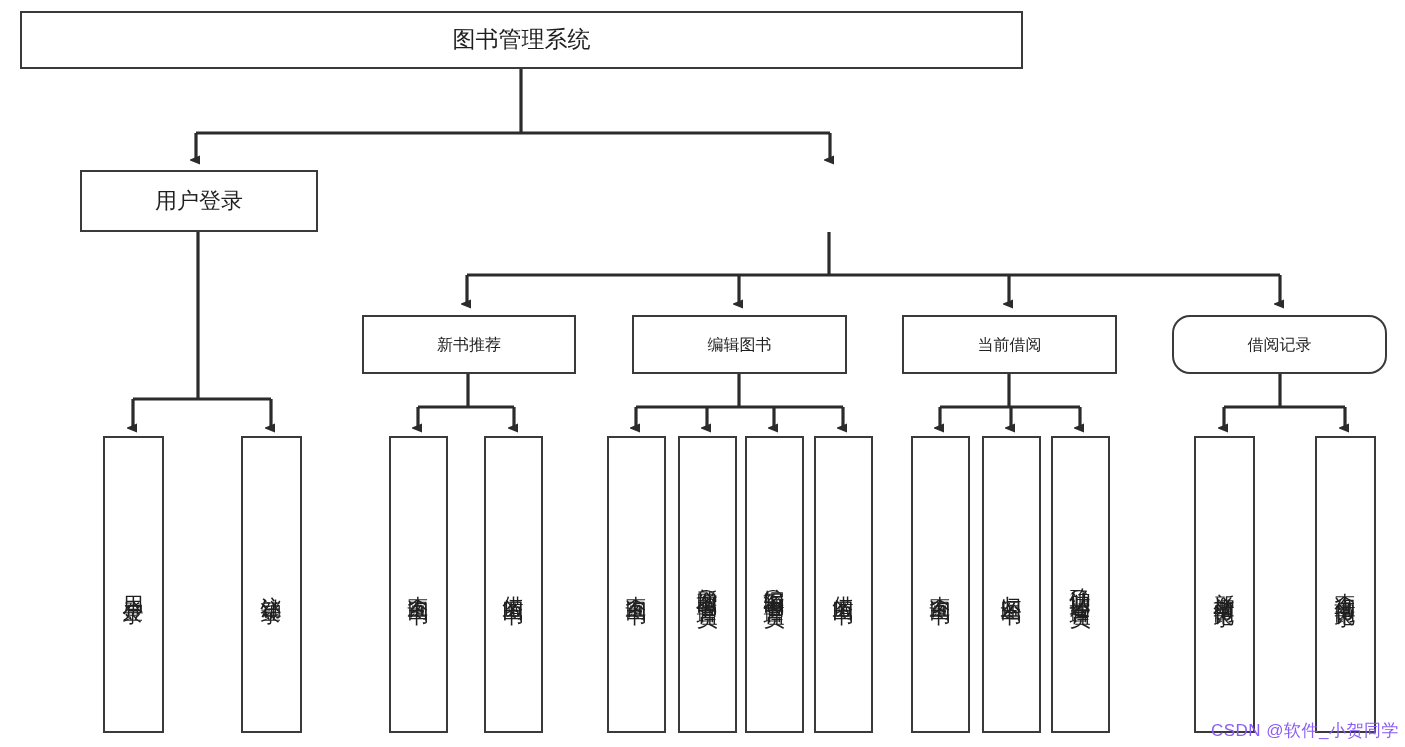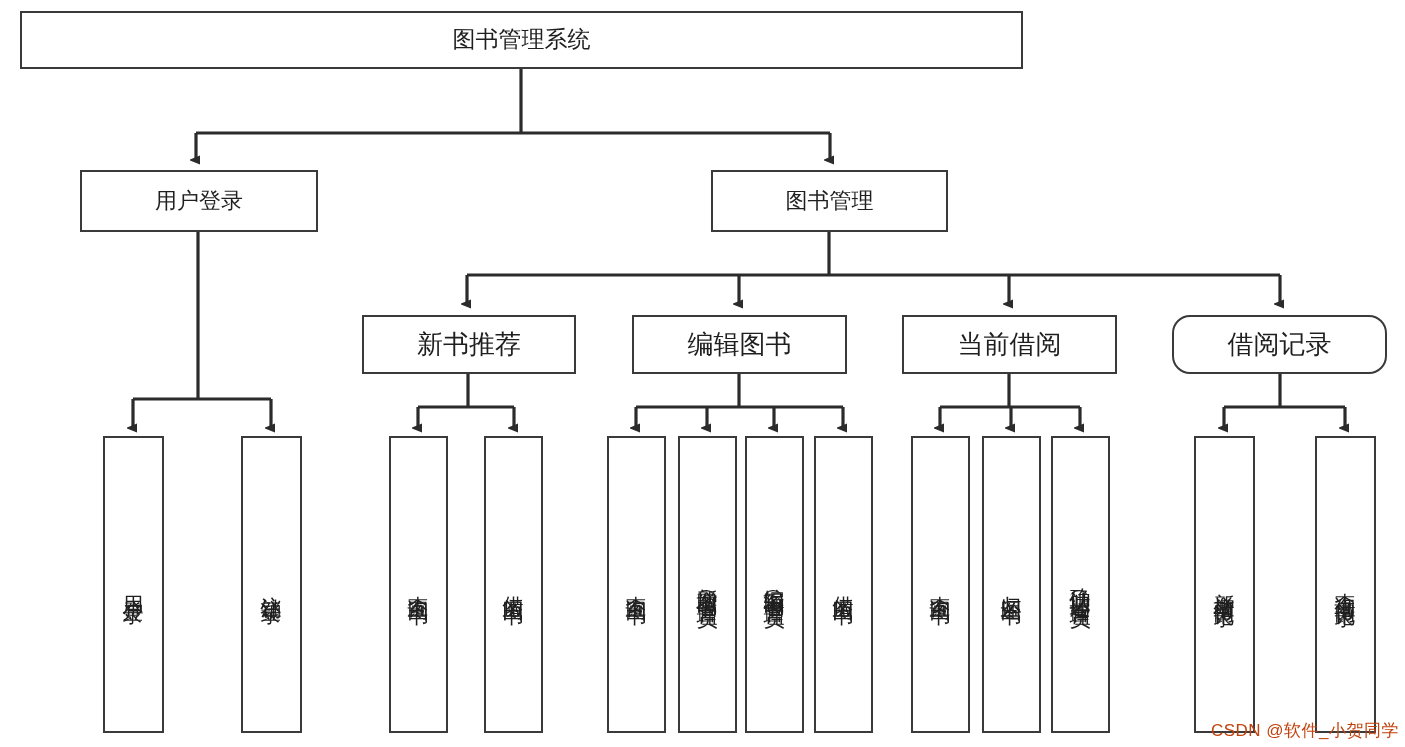--- a/index.html
+++ b/index.html
@@ -35,21 +35,21 @@
     color: #1f1f1f;
   }
   .node-label {
     display: block;
     text-align: right;
     line-height: 1.12;
     white-space: nowrap;
   }
   .lvl0 .node-label { font-size: 23px; }
   .lvl1 .node-label { font-size: 22px; }
-  .lvl2 .node-label { font-size: 26px; }
+  .lvl2 .node-label { font-size: 16px; }
   .vert-box {
     position: absolute;
     box-sizing: border-box;
     background: #ffffff;
     border: 2px solid #3a3a3a;
     display: flex;
     align-items: center;
     justify-content: center;
     color: #1f1f1f;
   }
@@ -60,21 +60,21 @@
     letter-spacing: 3px;
     line-height: 1;
     white-space: nowrap;
     max-height: 276px;
   }
   #watermark {
     position: absolute;
     right: 6px;
     bottom: 5px;
     font-size: 17px;
-    color: #c2410c;
+    color: #8b5cf6;
     white-space: nowrap;
     letter-spacing: 0.5px;
     pointer-events: none;
   }
 </style>
 </head>
 <body>
 
 <div id="canvas">
 
@@ -128,23 +128,20 @@
     </g>
   </svg>
 
   <div class="node-box lvl0" style="left:20px; top:11px; width:1003px; height:58px;">
     <span class="node-label">图书管理系统</span>
   </div>
 
   <div class="node-box lvl1" style="left:80px; top:170px; width:238px; height:62px;">
     <span class="node-label">用户登录</span>
   </div>
-  <div class="node-box lvl1" style="left:711px; top:170px; width:237px; height:62px;">
-    <span class="node-label">图书管理</span>
-  </div>
 
   <div class="node-box lvl2" style="left:362px; top:315px; width:214px; height:59px;">
     <span class="node-label">新书推荐</span>
   </div>
   <div class="node-box lvl2" style="left:632px; top:315px; width:215px; height:59px;">
     <span class="node-label">编辑图书</span>
   </div>
   <div class="node-box lvl2" style="left:902px; top:315px; width:215px; height:59px;">
     <span class="node-label">当前借阅</span>
   </div>

